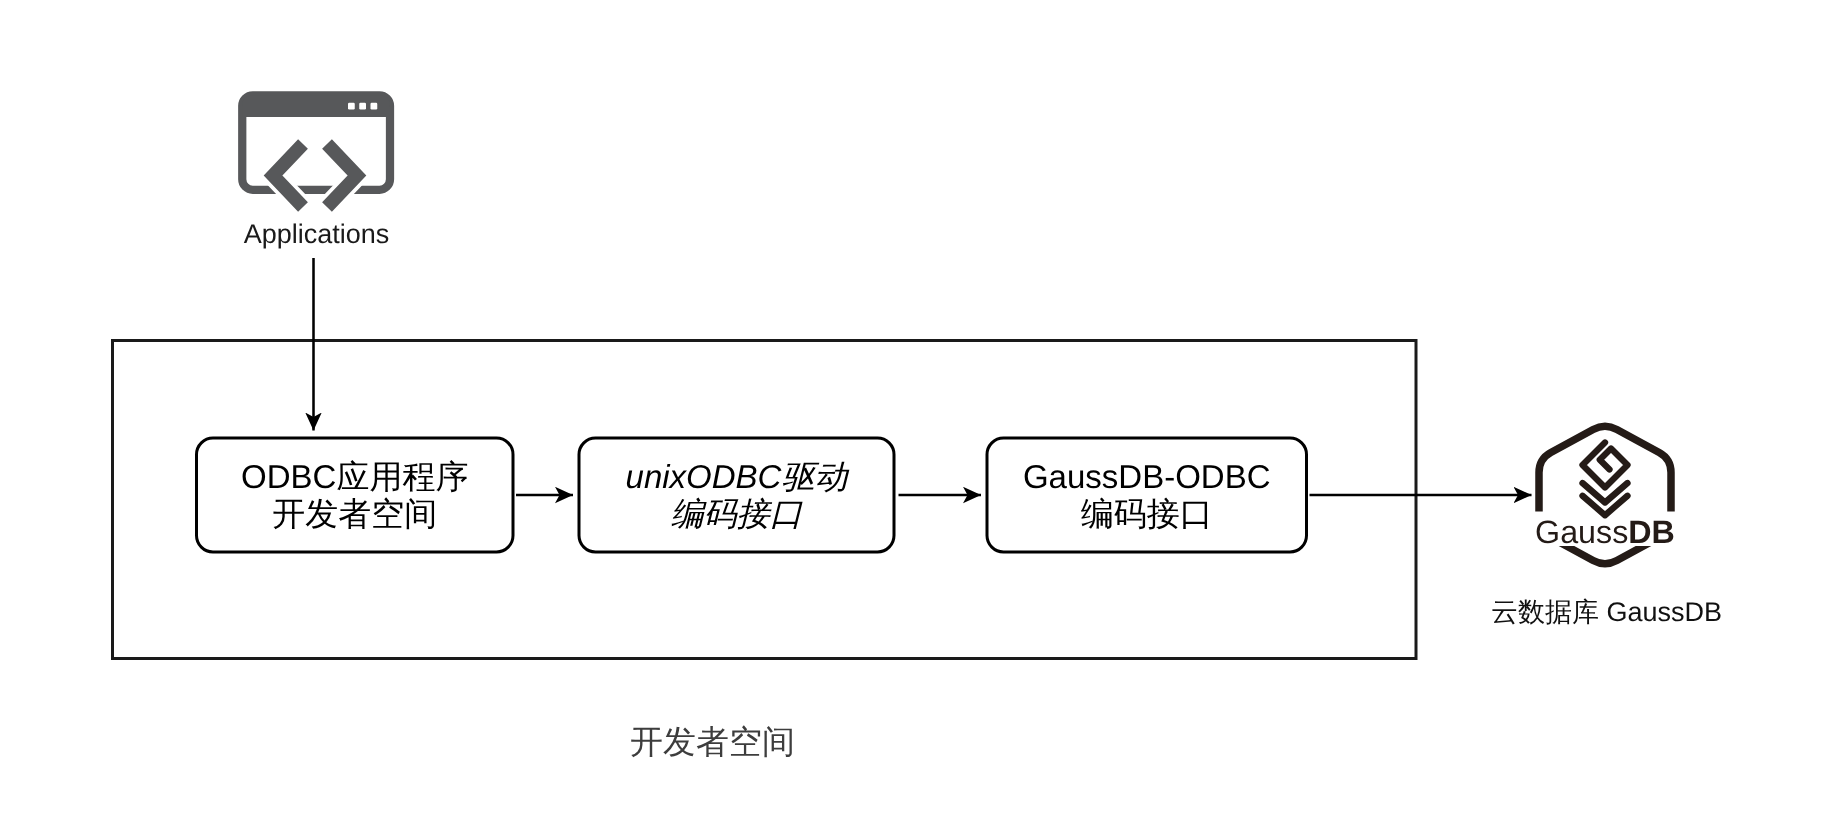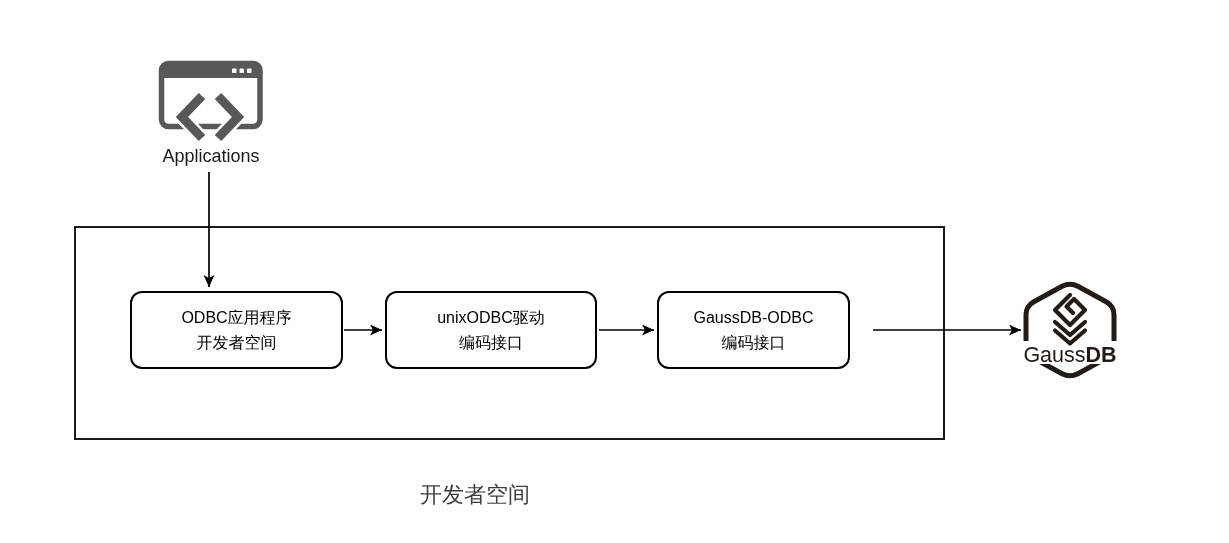--- a/index.html
+++ b/index.html
@@ -33,28 +33,28 @@
     position: absolute;
     top: 291px;
     height: 78px;
     background: #ffffff;
     border: 2px solid #000000;
     border-radius: 12px;
     display: flex;
     flex-direction: column;
     align-items: center;
     justify-content: center;
-    font-size: 16px;
+    font-size: 22px;
     line-height: 25px;
     color: #000000;
     text-align: center;
   }
   .flow-box.b1 { left: 130px; width: 213px; }
-  .flow-box.b2 { left: 385px; width: 212px; }
-  .flow-box.b3 { left: 657px; width: 193px; }
+  .flow-box.b2 { left: 385px; width: 212px; font-style: italic; }
+  .flow-box.b3 { left: 657px; width: 215px; }
   .app-label {
     position: absolute;
     left: 136px; top: 146px;
     width: 150px;
     text-align: center;
     font-size: 18px;
     color: #1a1a1a;
   }
   .gaussdb-label {
     position: absolute;
@@ -127,16 +127,17 @@
     <path d="M59.9,8.3 L88.1,23.7 Q96,28 96,37 L96,67 Q96,76 88.1,80.3 L59.9,95.7 Q52,100 44.1,95.7 L15.9,80.3 Q8,76 8,67 L8,37 Q8,28 15.9,23.7 L44.1,8.3 Q52,4 59.9,8.3 Z" fill="none" stroke="#241b17" stroke-width="5"></path>
     <rect x="0" y="63" width="104" height="23" fill="#ffffff"></rect>
     <g fill="none" stroke="#241b17" stroke-width="4.2" stroke-linejoin="round" stroke-linecap="round">
       <path d="M52,17 L37,32 L52,47 L67,32 L56,21 L48.5,28.5 L55,35"></path>
       <path d="M37,44 L52,57 L67,44"></path>
       <path d="M37,52.5 L52,65.5 L67,52.5"></path>
     </g>
     <text x="52" y="84" text-anchor="middle" font-size="21.5" fill="#241b17" font-family="Liberation Sans, DejaVu Sans, sans-serif"><tspan>Gauss</tspan><tspan font-weight="bold">DB</tspan></text>
   </svg>
 
+  <div class="gaussdb-label">云数据库 GaussDB</div>
 
   <div class="caption">开发者空间</div>
 
 </div>
 
 </body></html>

